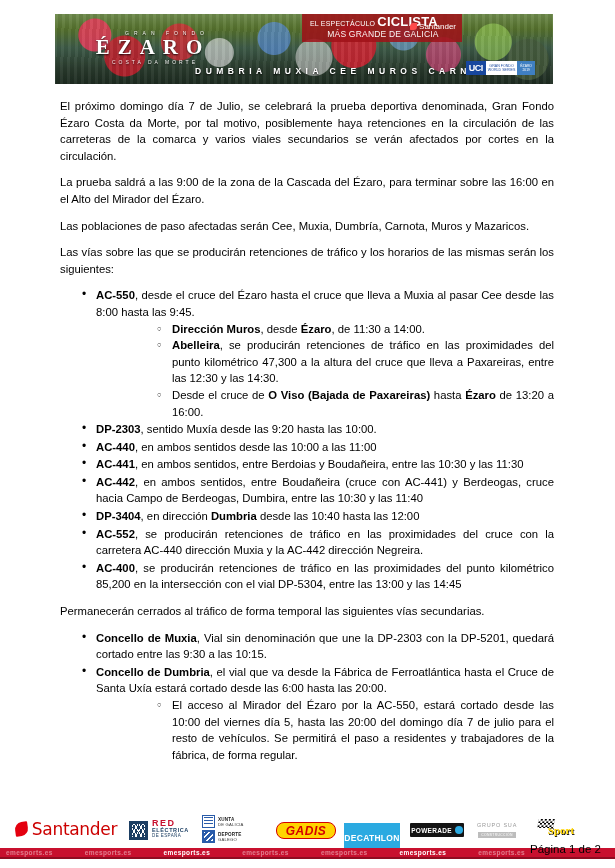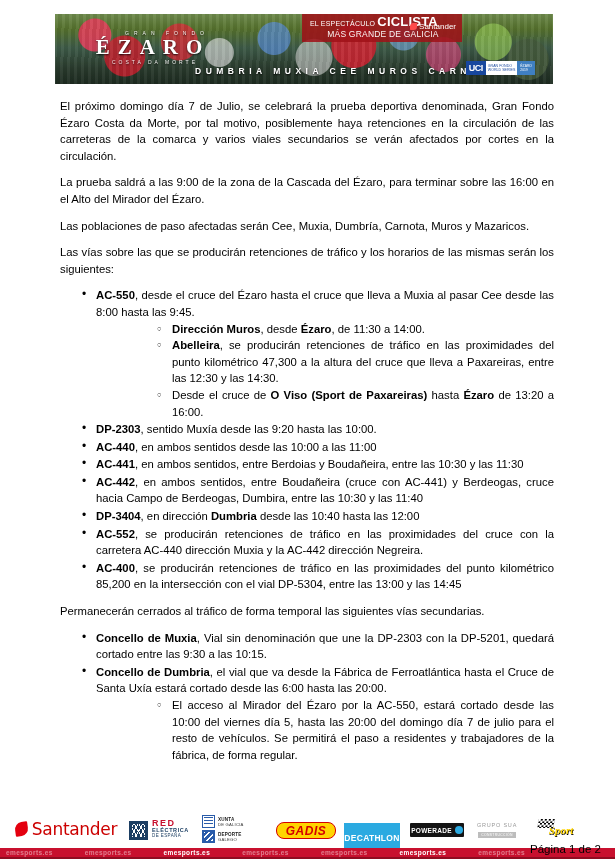--- a/index.html
+++ b/index.html
@@ -126,20 +126,21 @@
     margin-right: 2px;
   }
   .banner-uci {
     position: absolute;
     right: 18px;
     top: 47px;
     height: 14px;
     display: flex;
     align-items: stretch;
     font-size: 6px;
+    text-align: center;
   }
   .uci-box {
     background: #17479e;
     color: #ffffff;
     font-weight: bold;
     font-size: 9px;
     padding: 1px 3px;
     letter-spacing: -0.5px;
     display: flex; align-items: center;
   }
@@ -334,21 +335,20 @@
   .lg-grupo .g1 { font-size: 5.5px; letter-spacing: 0.8px; }
   .lg-grupo .g2 {
     font-size: 3.4px; letter-spacing: 0.3px;
     background: #bdbdbd; color: #ffffff;
     padding: 1px 3px; margin-top: 4px;
   }
   .lg-sport {
     left: 530px; top: 8px; width: 62px; height: 20px;
     color: #ffd400;
     font-size: 11px;
-    font-style: italic;
     font-weight: bold;
     text-shadow: 0.6px 0.6px 0 #000000;
     font-family: "Liberation Serif", serif;
   }
   .lg-sport .flag {
     position: absolute;
     left: 8px; top: -1px;
     width: 16px; height: 9px;
     background:
       repeating-conic-gradient(#000000 0 25%, #ffffff 0 50%) 0 0/4px 4px;
@@ -430,21 +430,21 @@
   <p>Las poblaciones de paso afectadas serán Cee, Muxia, Dumbría, Carnota, Muros y Mazaricos.</p>
   <p>Las vías sobre las que se producirán retenciones de tráfico y los horarios de las mismas serán los siguientes:</p>
 
   <ul class="lvl1">
 
     <li>
       <b>AC-550</b><span>, desde el cruce del Ézaro hasta el cruce que lleva a Muxia al pasar Cee desde las 8:00 hasta las 9:45.</span>
       <ul class="lvl2">
         <li><b>Dirección Muros</b><span>, desde </span><b>Ézaro</b><span>, de 11:30 a 14:00.</span></li>
         <li><b>Abelleira</b><span>, se producirán retenciones de tráfico en las proximidades del punto kilométrico 47,300 a la altura del cruce que lleva a Paxareiras, entre las 12:30 y las 14:30.</span></li>
-        <li><span>Desde el cruce de </span><b>O Viso (Sport de Paxareiras)</b><span> hasta </span><b>Ézaro</b><span> de 13:20 a 16:00.</span></li>
+        <li><span>Desde el cruce de </span><b>O Viso (Bajada de Paxareiras)</b><span> hasta </span><b>Ézaro</b><span> de 13:20 a 16:00.</span></li>
       </ul>
     </li>
 
     <li><b>DP-2303</b><span>, sentido Muxía desde las 9:20 hasta las 10:00.</span></li>
     <li><b>AC-440</b><span>, en ambos sentidos desde las 10:00 a las 11:00</span></li>
     <li><b>AC-441</b><span>, en ambos sentidos, entre Berdoias y Boudañeira, entre las 10:30 y las 11:30</span></li>
     <li><b>AC-442</b><span>, en ambos sentidos, entre Boudañeira (cruce con AC-441) y Berdeogas, cruce hacia Campo de Berdeogas, Dumbira, entre las 10:30 y las 11:40</span></li>
     <li><b>DP-3404</b><span>, en dirección </span><b>Dumbria</b><span> desde las 10:40 hasta las 12:00</span></li>
     <li><b>AC-552</b><span>, se producirán retenciones de tráfico en las proximidades del cruce con la carretera AC-440 dirección Muxia y la AC-442 dirección Negreira.</span></li>
     <li><b>AC-400</b><span>, se producirán retenciones de tráfico en las proximidades del punto kilométrico 85,200 en la intersección con el vial DP-5304, entre las 13:00 y las 14:45</span></li>

